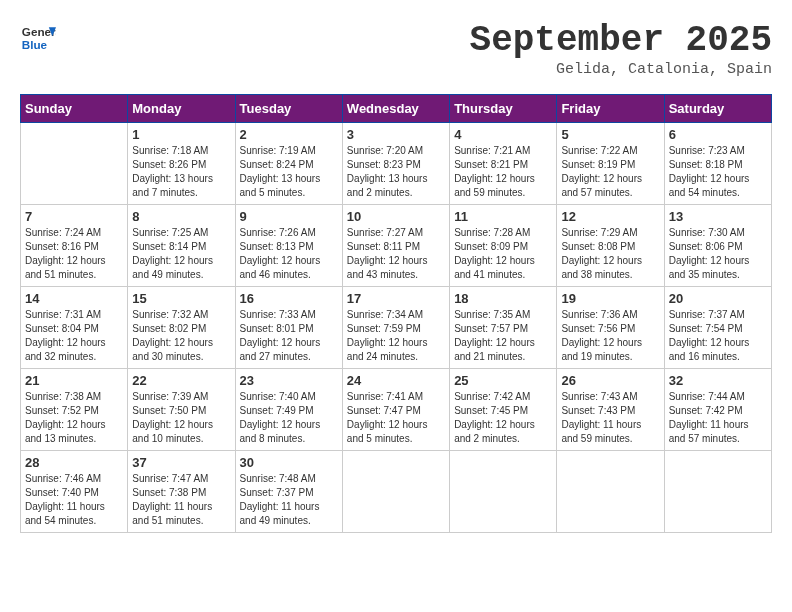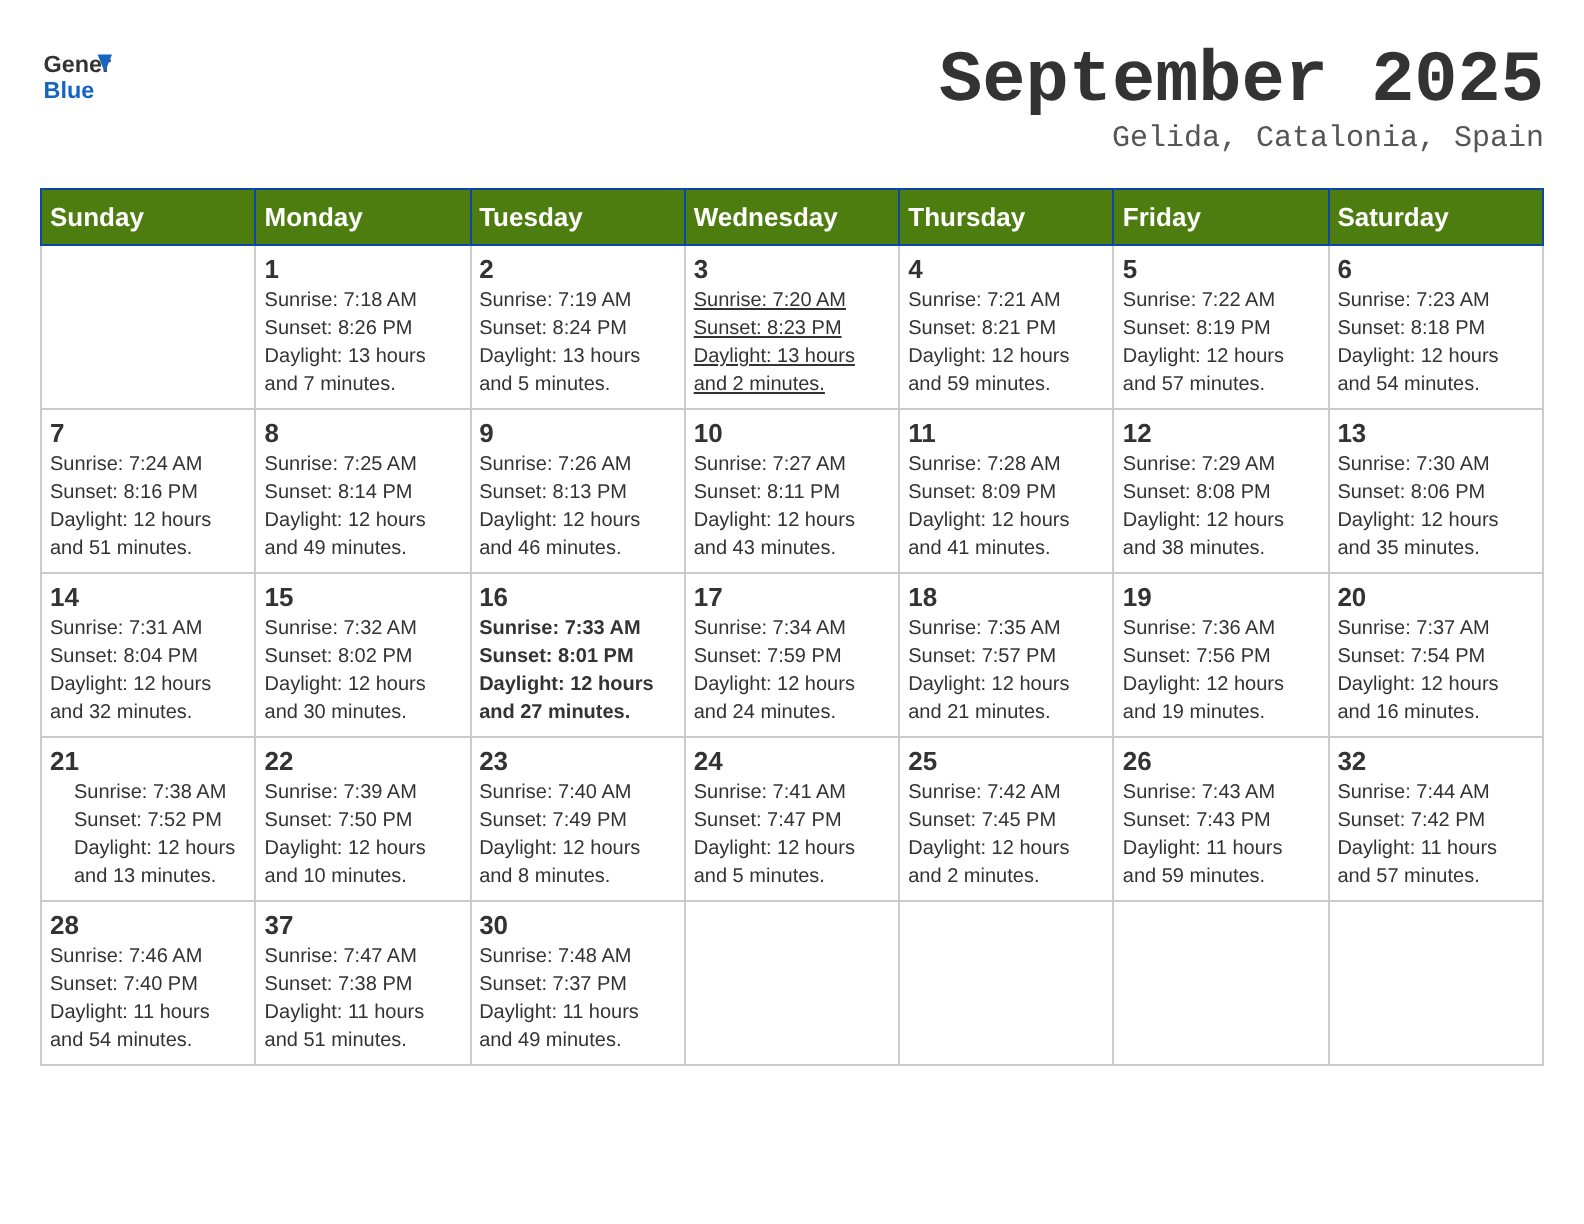--- a/index.html
+++ b/index.html
@@ -37,21 +37,21 @@
     .location {
       font-size: 15px;
       color: #555;
     }
     .calendar {
       width: 100%;
       border-collapse: collapse;
       font-size: 11px;
     }
     .calendar thead tr th {
-      background: #4d7c0f;
+      background: #701a75;
       color: #fff;
       padding: 6px 4px;
       text-align: left;
       font-size: 13px;
       font-weight: bold;
       border: 1px solid #0d47a1;
     }
     .calendar tbody tr td {
       border: 1px solid #ccc;
       vertical-align: top;
@@ -116,21 +116,21 @@
         </td>
         <td>
           <div class="day-number">2</div>
           <div class="day-info" style="white-space: pre-line;">Sunrise: 7:19 AM
 Sunset: 8:24 PM
 Daylight: 13 hours
 and 5 minutes.</div>
         </td>
         <td>
           <div class="day-number">3</div>
-          <div class="day-info" style="white-space: pre-line; text-decoration: underline;">Sunrise: 7:20 AM
+          <div class="day-info" style="white-space: pre-line;">Sunrise: 7:20 AM
 Sunset: 8:23 PM
 Daylight: 13 hours
 and 2 minutes.</div>
         </td>
         <td>
           <div class="day-number">4</div>
           <div class="day-info" style="white-space: pre-line;">Sunrise: 7:21 AM
 Sunset: 8:21 PM
 Daylight: 12 hours
 and 59 minutes.</div>
@@ -211,21 +211,21 @@
         </td>
         <td>
           <div class="day-number">15</div>
           <div class="day-info" style="white-space: pre-line;">Sunrise: 7:32 AM
 Sunset: 8:02 PM
 Daylight: 12 hours
 and 30 minutes.</div>
         </td>
         <td>
           <div class="day-number">16</div>
-          <div class="day-info" style="white-space: pre-line; font-weight: bold;">Sunrise: 7:33 AM
+          <div class="day-info" style="white-space: pre-line;">Sunrise: 7:33 AM
 Sunset: 8:01 PM
 Daylight: 12 hours
 and 27 minutes.</div>
         </td>
         <td>
           <div class="day-number">17</div>
           <div class="day-info" style="white-space: pre-line;">Sunrise: 7:34 AM
 Sunset: 7:59 PM
 Daylight: 12 hours
 and 24 minutes.</div>
@@ -248,21 +248,21 @@
           <div class="day-number">20</div>
           <div class="day-info" style="white-space: pre-line;">Sunrise: 7:37 AM
 Sunset: 7:54 PM
 Daylight: 12 hours
 and 16 minutes.</div>
         </td>
       </tr>
       <tr>
         <td>
           <div class="day-number">21</div>
-          <div class="day-info" style="white-space: pre-line; margin-left: 12px;">Sunrise: 7:38 AM
+          <div class="day-info" style="white-space: pre-line;">Sunrise: 7:38 AM
 Sunset: 7:52 PM
 Daylight: 12 hours
 and 13 minutes.</div>
         </td>
         <td>
           <div class="day-number">22</div>
           <div class="day-info" style="white-space: pre-line;">Sunrise: 7:39 AM
 Sunset: 7:50 PM
 Daylight: 12 hours
 and 10 minutes.</div>

